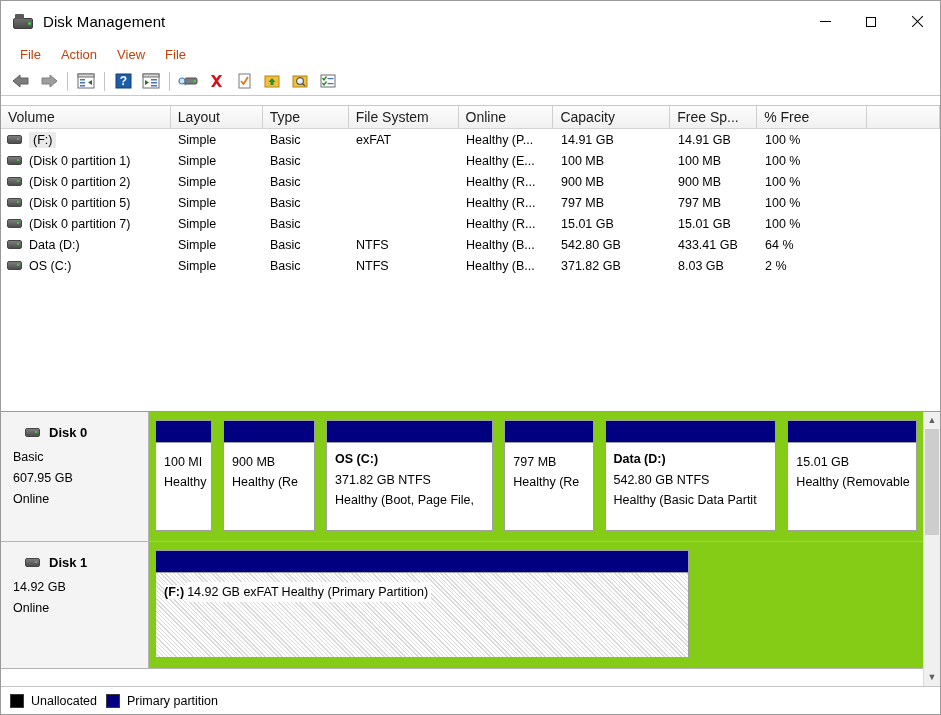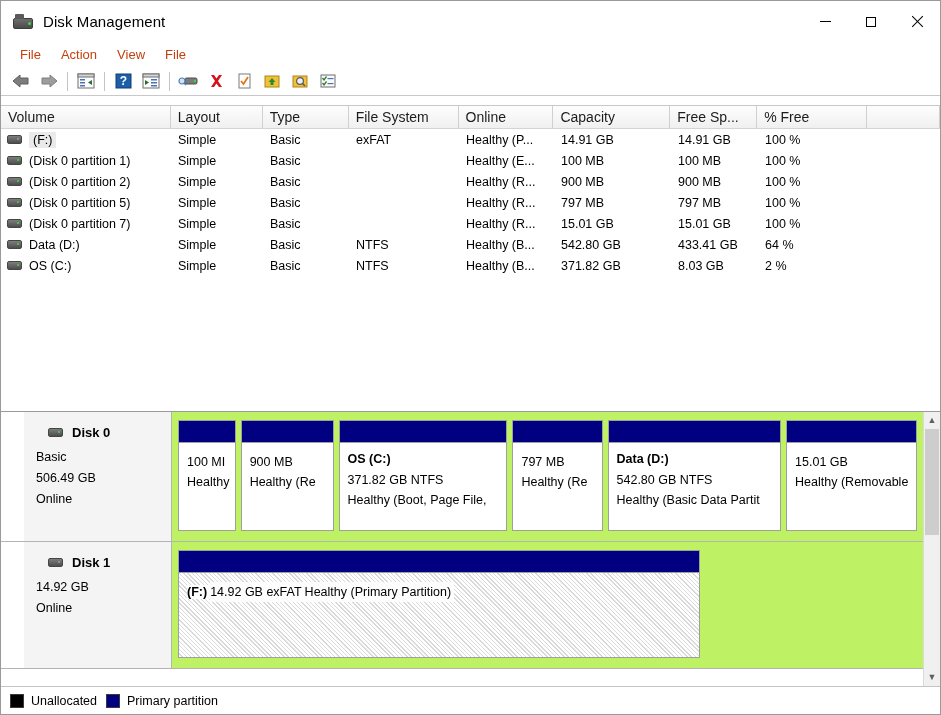--- a/index.html
+++ b/index.html
@@ -162,39 +162,38 @@
     display: flex;
   }
   .gfx-scroll-area {
     flex: 1; display: flex; flex-direction: column;
     overflow: hidden;
   }
   .disk-row {
     display: flex;
     border-bottom: 1px solid #b4b4b4;
     background: #ffffff;
-    padding-left: 23px;
   }
   .disk-info {
     width: 148px; min-width: 148px;
     border-right: 1px solid #b4b4b4;
     padding: 13px 0 0 12px;
     background: #f4f4f4;
   }
   .disk-title {
     display: flex; align-items: center; gap: 9px;
     font-size: 13px; font-weight: bold; color: #000;
     margin-bottom: 7px; margin-left: 12px;
   }
   .disk-meta {
     font-size: 12.5px; color: #000; line-height: 21px;
   }
   .parts {
-    flex: 1; display: flex; padding: 8px 6px 10px 6px; gap: 5px;
-    background: #bef264;
+    flex: 1; display: flex; padding: 8px 6px 10px 6px; gap: 11px;
+    background: #84cc16;
   }
   .part {
     display: flex; flex-direction: column;
     border: 1px solid #9f9f9f;
     background: #ffffff;
     overflow: hidden;
     min-width: 0;
     cursor: default;
   }
   .part-bar { height: 21px; background: #000080; flex: none; }
@@ -499,21 +498,21 @@
     <div class="gfx-scroll-area" id="disk-list">
         <div class="disk-row" style="height: 130px;">
           <div class="disk-info">
             <div class="disk-title">
               <span class="disk-ico">
                 <i></i>
               </span>
               <span>Disk 0</span>
             </div>
             <div class="disk-meta">Basic</div>
-            <div class="disk-meta">506.49 GB</div>
+            <div class="disk-meta">607.95 GB</div>
             <div class="disk-meta">Online</div>
           </div>
           <div class="parts">
             <div class="part" style="flex: 60 1 0px;">
               <div class="part-bar" style="background: rgb(0, 0, 128);"></div>
               <div class="part-body">
                 <div class="part-label empty"></div>
                 <div class="part-line">100 MI</div>
                 <div class="part-line">Healthy</div>
               </div>

